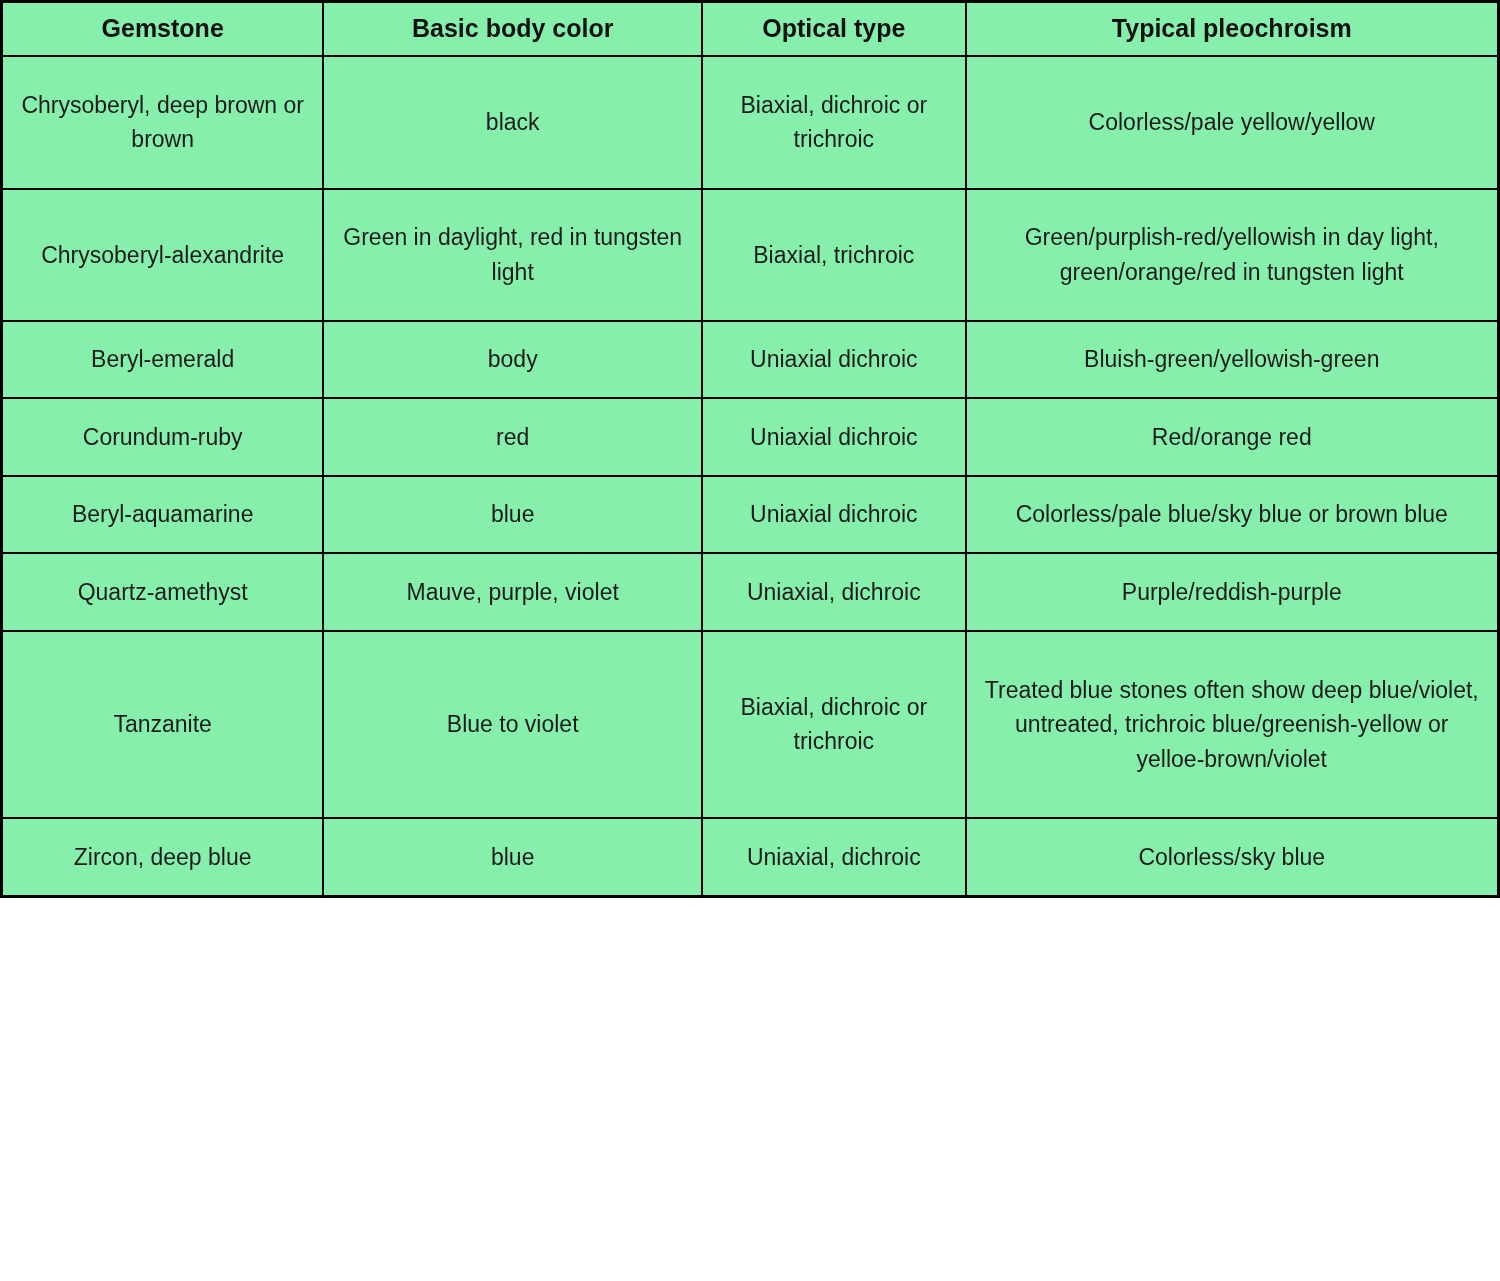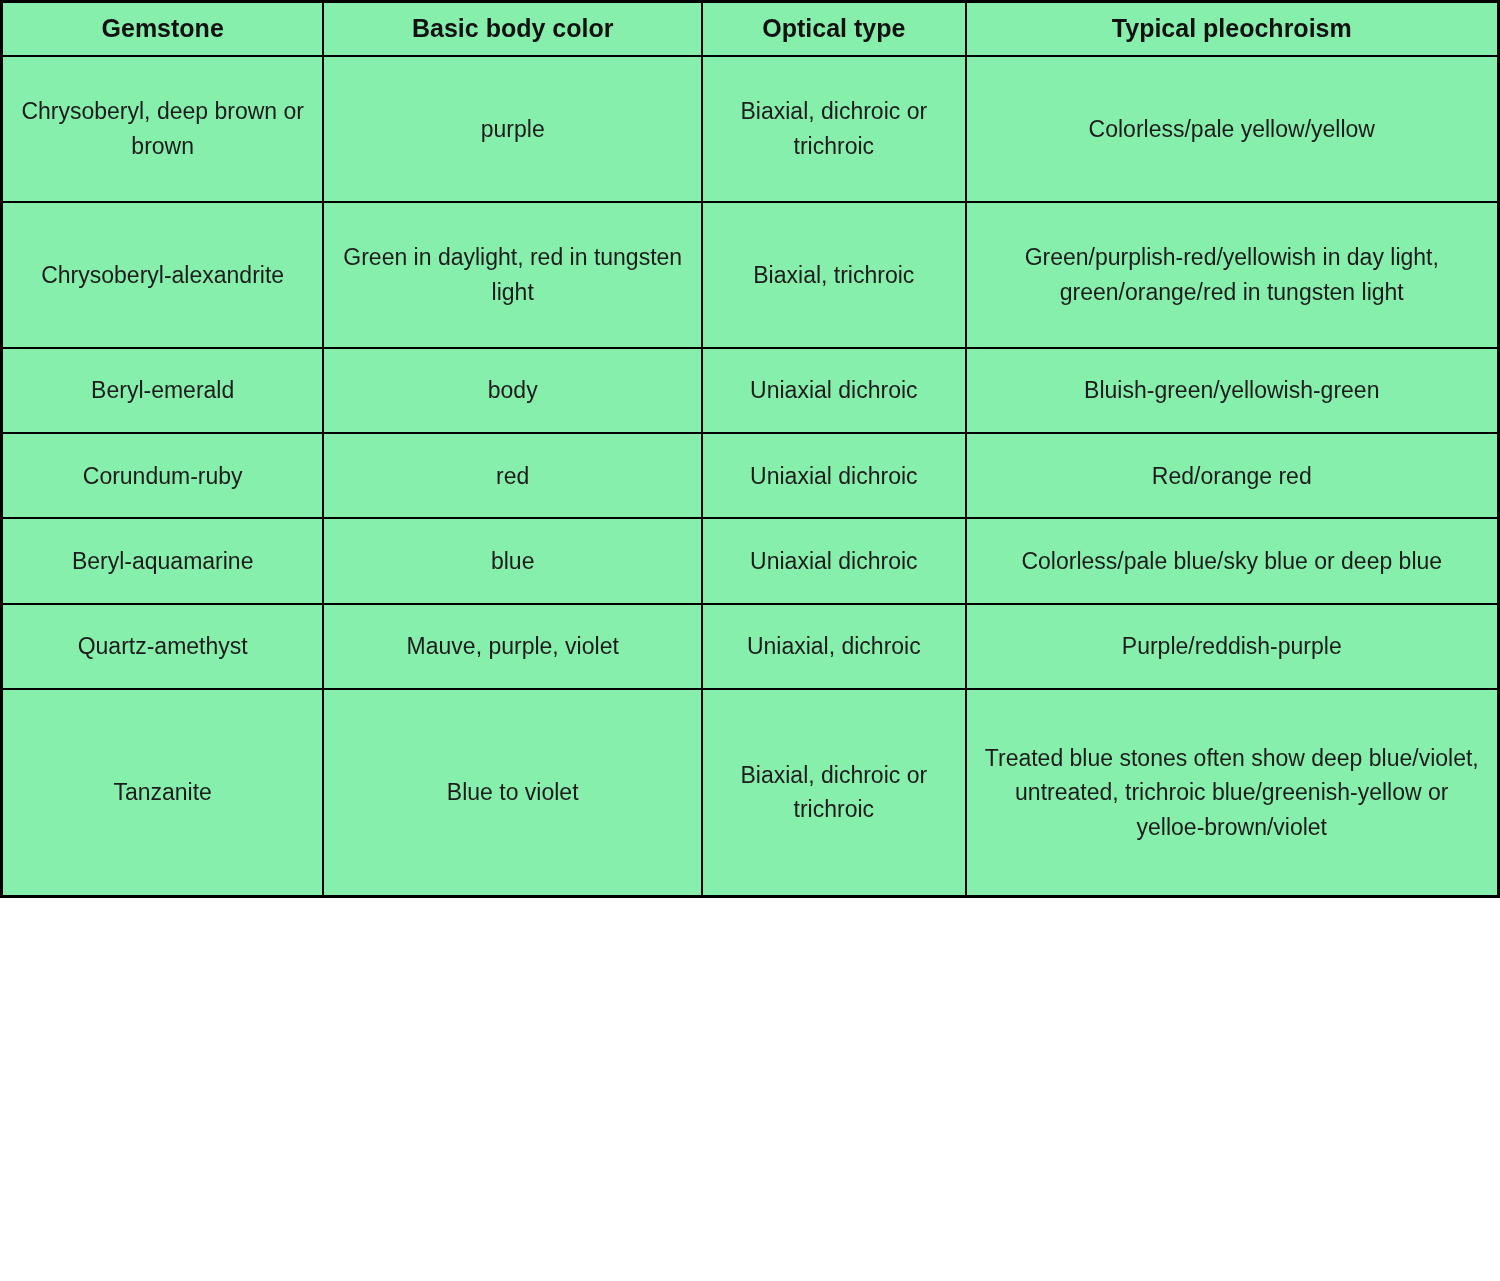--- a/index.html
+++ b/index.html
@@ -59,21 +59,21 @@
       <tr>
         <th>Gemstone</th>
         <th>Basic body color</th>
         <th>Optical type</th>
         <th>Typical pleochroism</th>
       </tr>
     </thead>
     <tbody>
         <tr>
           <td>Chrysoberyl, deep brown or brown</td>
-          <td>purple</td>
+          <td>black</td>
           <td>Biaxial, dichroic or trichroic</td>
           <td>Colorless/pale yellow/yellow</td>
         </tr>
         <tr>
           <td>Chrysoberyl-alexandrite</td>
           <td>Green in daylight, red in tungsten light</td>
           <td>Biaxial, trichroic</td>
           <td>Green/purplish-red/yellowish in day light, green/orange/red in tungsten light</td>
         </tr>
         <tr>
@@ -85,29 +85,35 @@
         <tr>
           <td>Corundum-ruby</td>
           <td>red</td>
           <td>Uniaxial dichroic</td>
           <td>Red/orange red</td>
         </tr>
         <tr>
           <td>Beryl-aquamarine</td>
           <td>blue</td>
           <td>Uniaxial dichroic</td>
-          <td>Colorless/pale blue/sky blue or deep blue</td>
+          <td>Colorless/pale blue/sky blue or brown blue</td>
         </tr>
         <tr>
           <td>Quartz-amethyst</td>
           <td>Mauve, purple, violet</td>
           <td>Uniaxial, dichroic</td>
           <td>Purple/reddish-purple</td>
         </tr>
         <tr>
           <td>Tanzanite</td>
           <td>Blue to violet</td>
           <td>Biaxial, dichroic or trichroic</td>
           <td>Treated blue stones often show deep blue/violet, untreated, trichroic blue/greenish-yellow or yelloe-brown/violet</td>
         </tr>
+        <tr>
+          <td>Zircon, deep blue</td>
+          <td>blue</td>
+          <td>Uniaxial, dichroic</td>
+          <td>Colorless/sky blue</td>
+        </tr>
       </tbody>
   </table>
 </div>
 
 </body></html>

